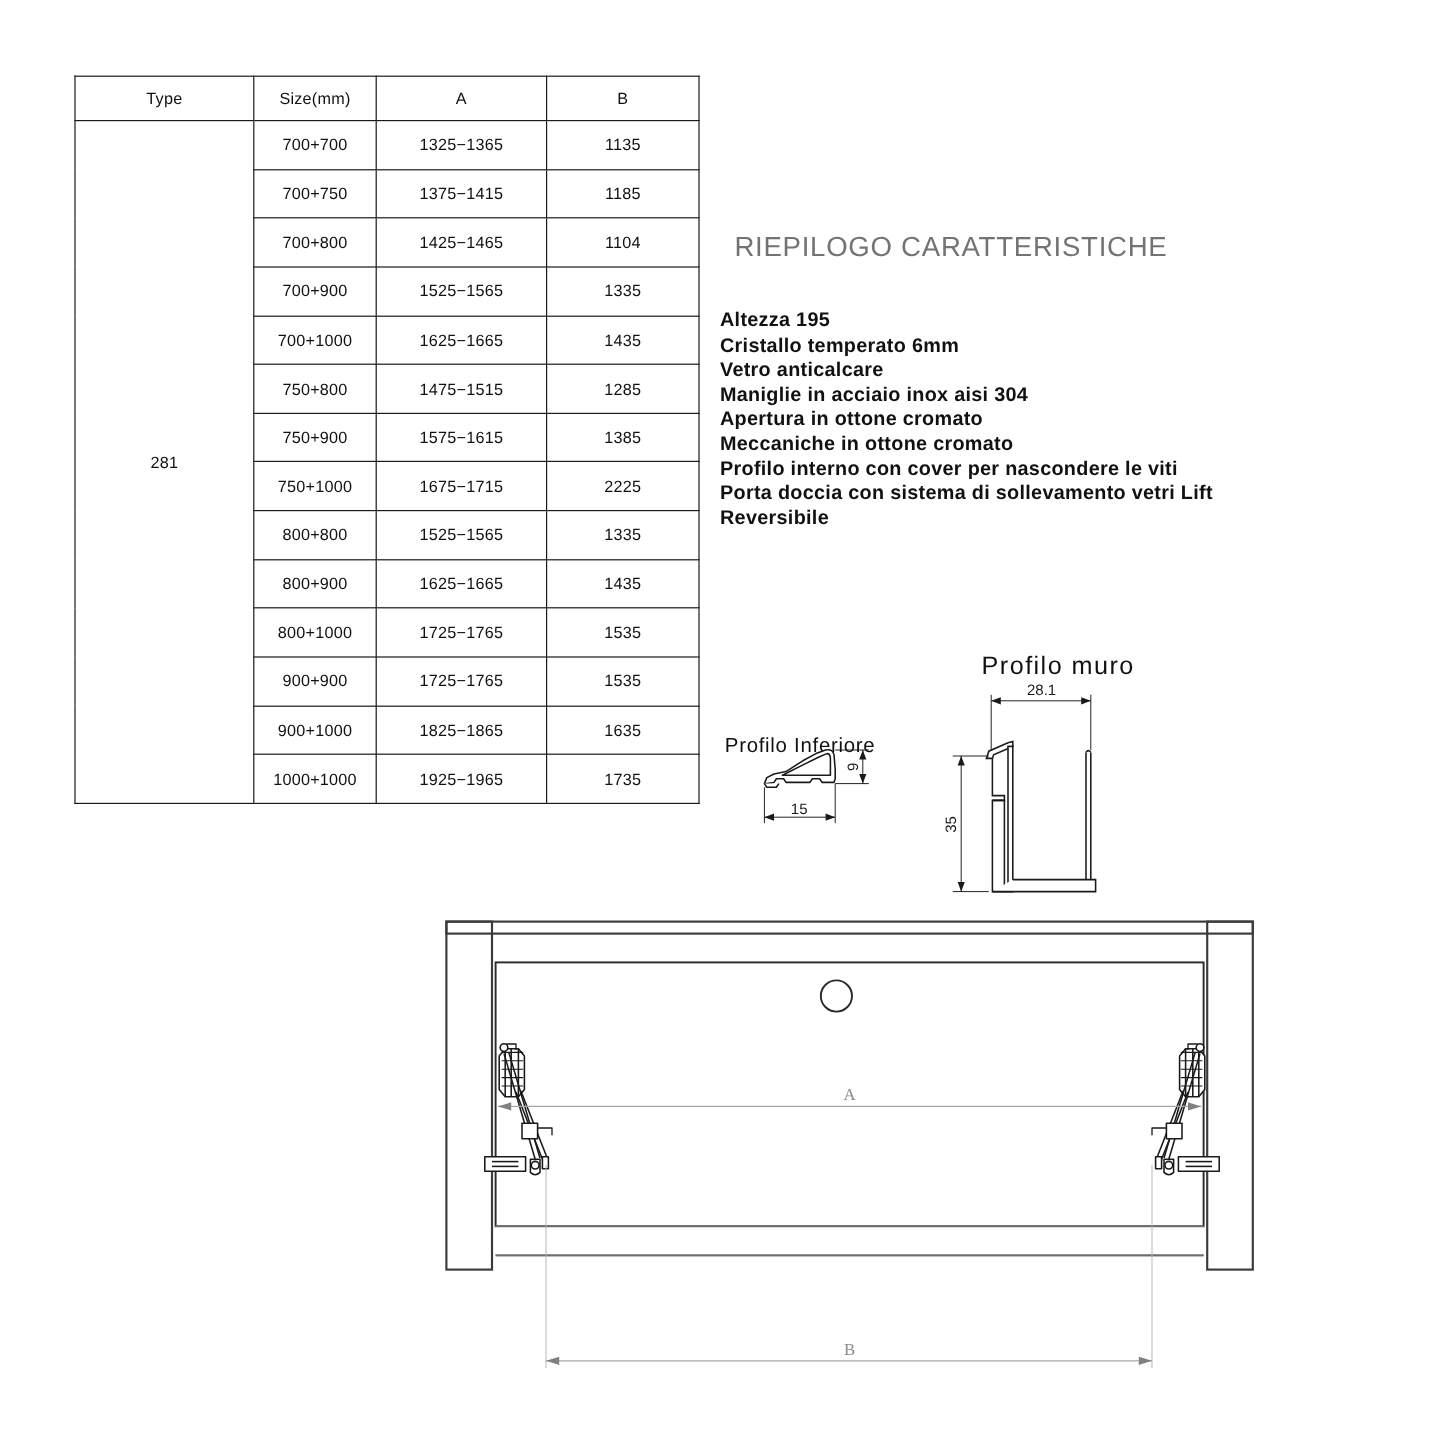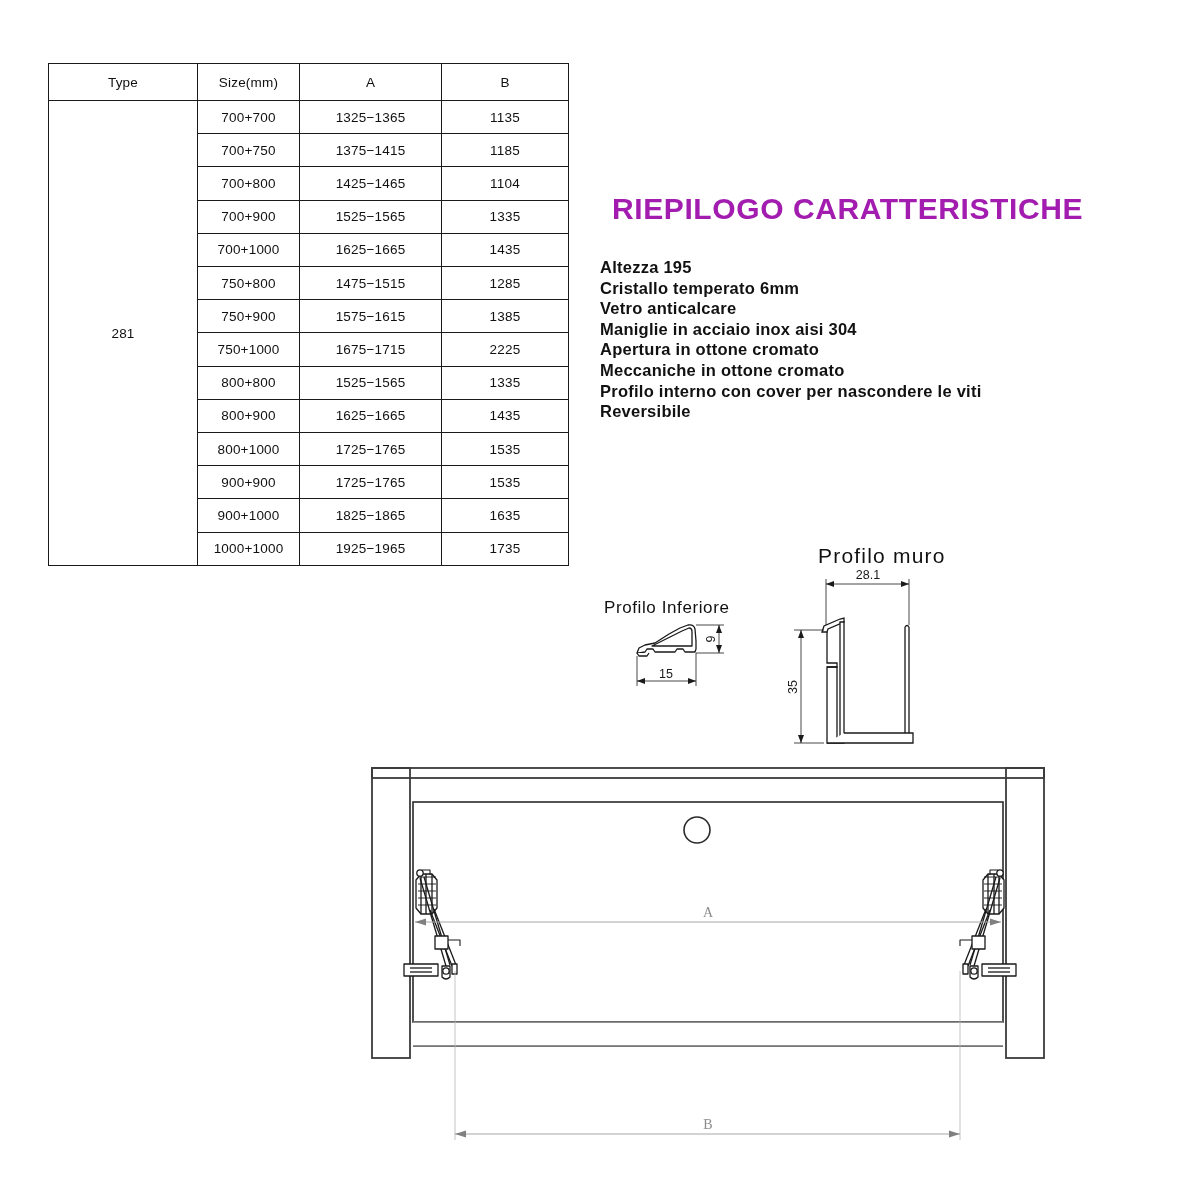--- a/index.html
+++ b/index.html
@@ -9,22 +9,22 @@
     font-family:"Liberation Sans", sans-serif;
     color:#1a1a1a;
     position:relative;
     overflow:hidden;
   }
   .abs{position:absolute;}
 
   
   #spec-table{
     position:absolute;
-    left:48px; top:63px;
-    width:520px; height:503px;
+    left:62px; top:63px;
+    width:520px; height:607px;
     border-collapse:collapse;
     table-layout:fixed;
   }
   #spec-table td,#spec-table th{
     border:1.4px solid #1a1a1a;
     padding:0;
     text-align:center;
     vertical-align:middle;
     font-weight:400;
     font-size:13.5px;
@@ -42,39 +42,39 @@
     font-size:46px;
     letter-spacing:3px;
     font-weight:700;
     color:#000;
   }
   tr.hl td{background:#f8b396;}
 
   
   #char-title{
     left:612px; top:192px;
-    font-size:30px;
-    font-weight:700;
+    font-size:23px;
+    font-weight:400;
     letter-spacing:.6px;
     white-space:nowrap;
-    color:#a21caf;
+    color:#737373;
   }
   #char-list{
     left:600px; top:257px;
     font-size:16.5px;
     font-weight:700;
     line-height:20.6px;
     letter-spacing:.25px;
     white-space:nowrap;
     color:#111;
   }
 
   
   #prof-inf-label{
-    left:604px; top:598px;
+    left:604px; top:612px;
     font-size:17px;
     letter-spacing:.6px;
     white-space:nowrap;
     color:#111;
   }
   #prof-muro-label{
     left:818px; top:544px;
     font-size:21px;
     font-weight:400;
     letter-spacing:1.2px;
@@ -180,20 +180,21 @@
 <div class="abs" id="char-title">RIEPILOGO CARATTERISTICHE</div>
 
 <div class="abs" id="char-list">
     <div>Altezza 195</div>
     <div>Cristallo temperato 6mm</div>
     <div>Vetro anticalcare</div>
     <div>Maniglie in acciaio inox aisi 304</div>
     <div>Apertura in ottone cromato</div>
     <div>Meccaniche in ottone cromato</div>
     <div>Profilo interno con cover per nascondere le viti</div>
+    <div>Porta doccia con sistema di sollevamento vetri Lift</div>
     <div>Reversibile</div>
   </div>
 
 <div class="abs" id="prof-inf-label">Profilo Inferiore</div>
 
 <div class="abs" style="left:625px;top:612px;width:150px;height:95px;">
   <svg width="150" height="95" viewBox="0 0 150 95">
     <g fill="none" stroke="#1a1a1a" stroke-width="1.3" stroke-linejoin="round">
 
       <path d="M12,41 L14,36 L20,33 L30,31 L44,22 L55,16 L63,13 Q69,12 70,17

